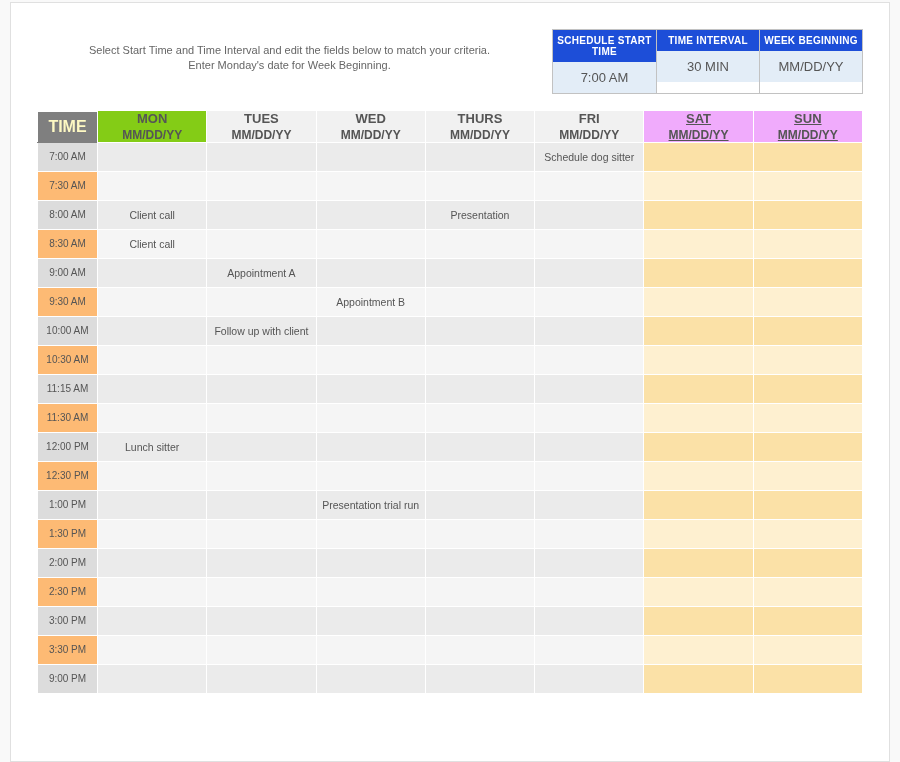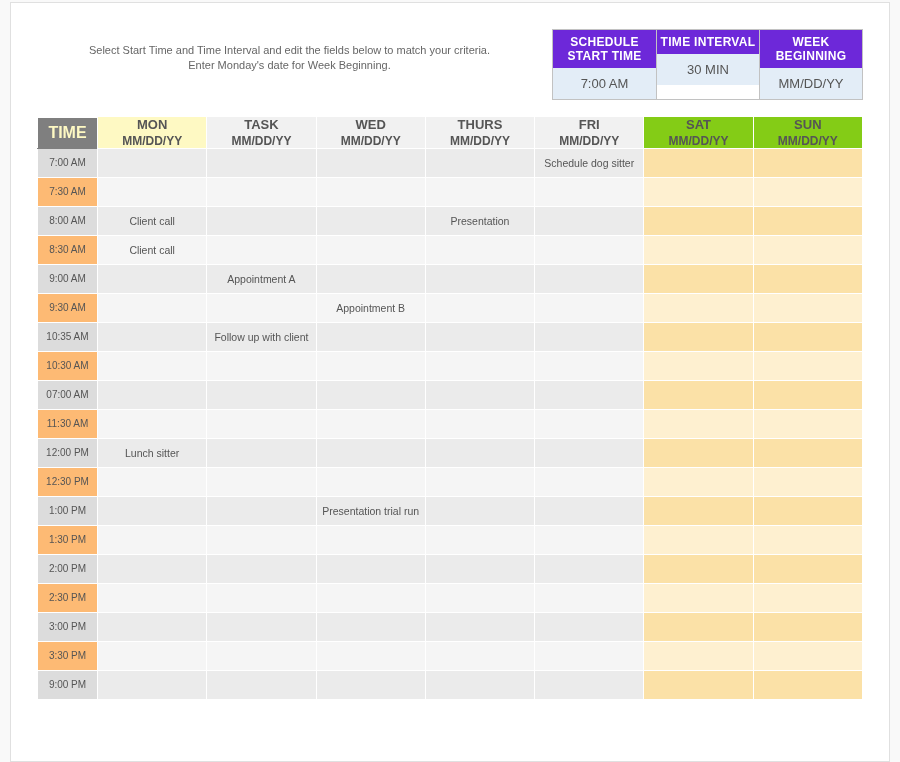--- a/index.html
+++ b/index.html
@@ -36,23 +36,23 @@
     padding-right: 10px;
     padding-top: 14px;
   }
   .settings {
     display: flex;
     border: 1px solid #c2c2c2;
   }
   .setting-col { width: 103px; }
   .setting-col + .setting-col { border-left: 1px solid #c2c2c2; }
   .setting-head {
-    background: #6d28d9;
+    background: #1d4ed8;
     color: #fff;
-    font-size: 12px;
+    font-size: 10px;
     font-weight: 700;
     text-align: center;
     padding: 5px 2px;
     letter-spacing: 0.3px;
   }
   .setting-val {
     background: #e3edf7;
     color: #555;
     font-size: 13px;
     text-align: center;
@@ -70,22 +70,22 @@
     border: 1px solid #fff;
     text-align: center;
     padding: 0;
   }
   .corner { background: transparent; border: none !important; }
   .day-head {
     background: #f1f1f1;
     padding: 6px 2px;
     color: #555;
   }
-  .day-head.mon { background: #fef9c3; }
-  .day-head.sat, .day-head.sun { background: #84cc16; }
+  .day-head.mon { background: #84cc16; }
+  .day-head.sat, .day-head.sun { background: #f0abfc; text-decoration: underline; }
   .day-name { font-size: 13px; line-height: 1.3; }
   .day-date { font-size: 12px; }
   .time-head {
     background: #7f7f7f;
     color: #fef9c3;
     font-weight: 700;
     font-size: 16px;
     padding: 8px 4px;
     border-bottom-color: #7f7f7f !important;
     border-right-color: #7f7f7f !important;
@@ -144,21 +144,21 @@
         <col class="col-time">
       </colgroup>
     <thead>
       <tr id="head-row">
         <th class="corner"></th>
       <th class="day-head mon" rowspan="2">
             <div class="day-name">MON</div>
             <div class="day-date">MM/DD/YY</div>
           </th>
           <th class="day-head " rowspan="2">
-            <div class="day-name">TASK</div>
+            <div class="day-name">TUES</div>
             <div class="day-date">MM/DD/YY</div>
           </th>
           <th class="day-head " rowspan="2">
             <div class="day-name">WED</div>
             <div class="day-date">MM/DD/YY</div>
           </th>
           <th class="day-head " rowspan="2">
             <div class="day-name">THURS</div>
             <div class="day-date">MM/DD/YY</div>
           </th>
@@ -234,41 +234,41 @@
           <td class="time-cell">9:30 AM</td>
           <td class="task-cell"></td>
           <td class="task-cell"></td>
           <td class="task-cell">Appointment B</td>
           <td class="task-cell"></td>
           <td class="task-cell"></td>
           <td class="task-cell weekend"></td>
           <td class="task-cell weekend"></td>
         </tr>
         <tr class="alt">
-          <td class="time-cell">10:35 AM</td>
+          <td class="time-cell">10:00 AM</td>
           <td class="task-cell"></td>
           <td class="task-cell">Follow up with client</td>
           <td class="task-cell"></td>
           <td class="task-cell"></td>
           <td class="task-cell"></td>
           <td class="task-cell weekend"></td>
           <td class="task-cell weekend"></td>
         </tr>
         <tr>
           <td class="time-cell">10:30 AM</td>
           <td class="task-cell"></td>
           <td class="task-cell"></td>
           <td class="task-cell"></td>
           <td class="task-cell"></td>
           <td class="task-cell"></td>
           <td class="task-cell weekend"></td>
           <td class="task-cell weekend"></td>
         </tr>
         <tr class="alt">
-          <td class="time-cell">07:00 AM</td>
+          <td class="time-cell">11:15 AM</td>
           <td class="task-cell"></td>
           <td class="task-cell"></td>
           <td class="task-cell"></td>
           <td class="task-cell"></td>
           <td class="task-cell"></td>
           <td class="task-cell weekend"></td>
           <td class="task-cell weekend"></td>
         </tr>
         <tr>
           <td class="time-cell">11:30 AM</td>

